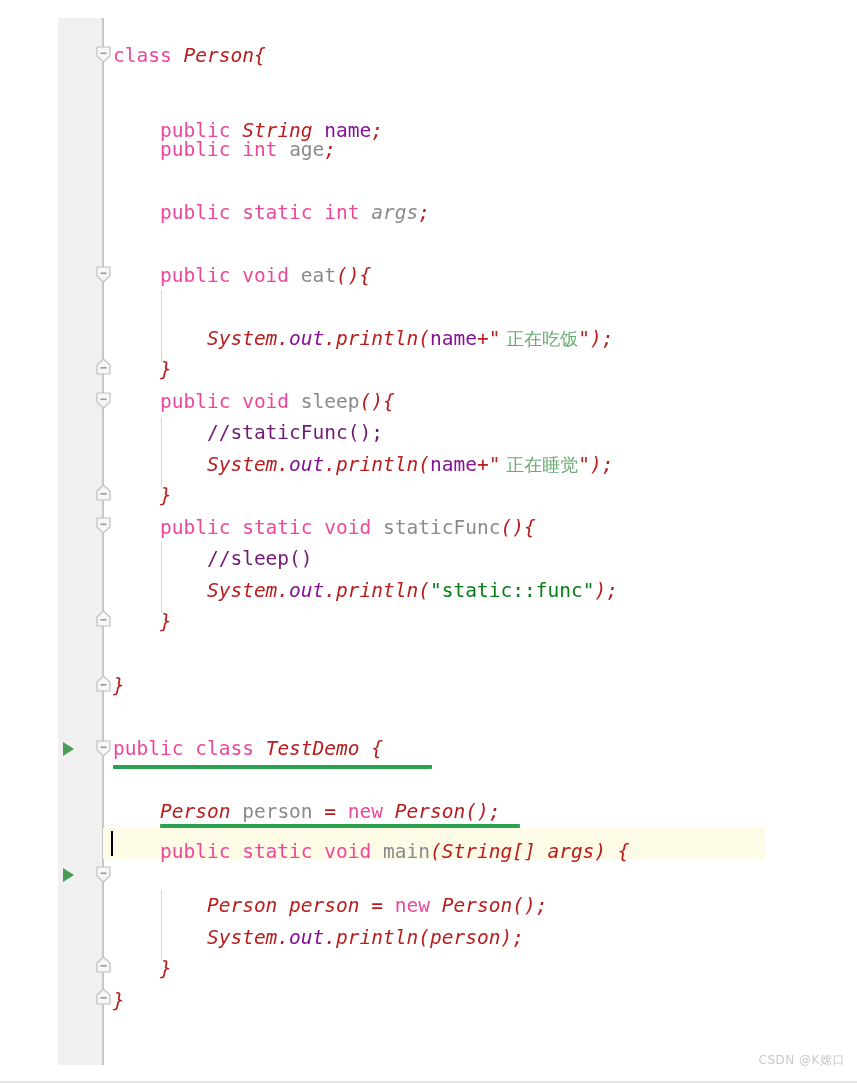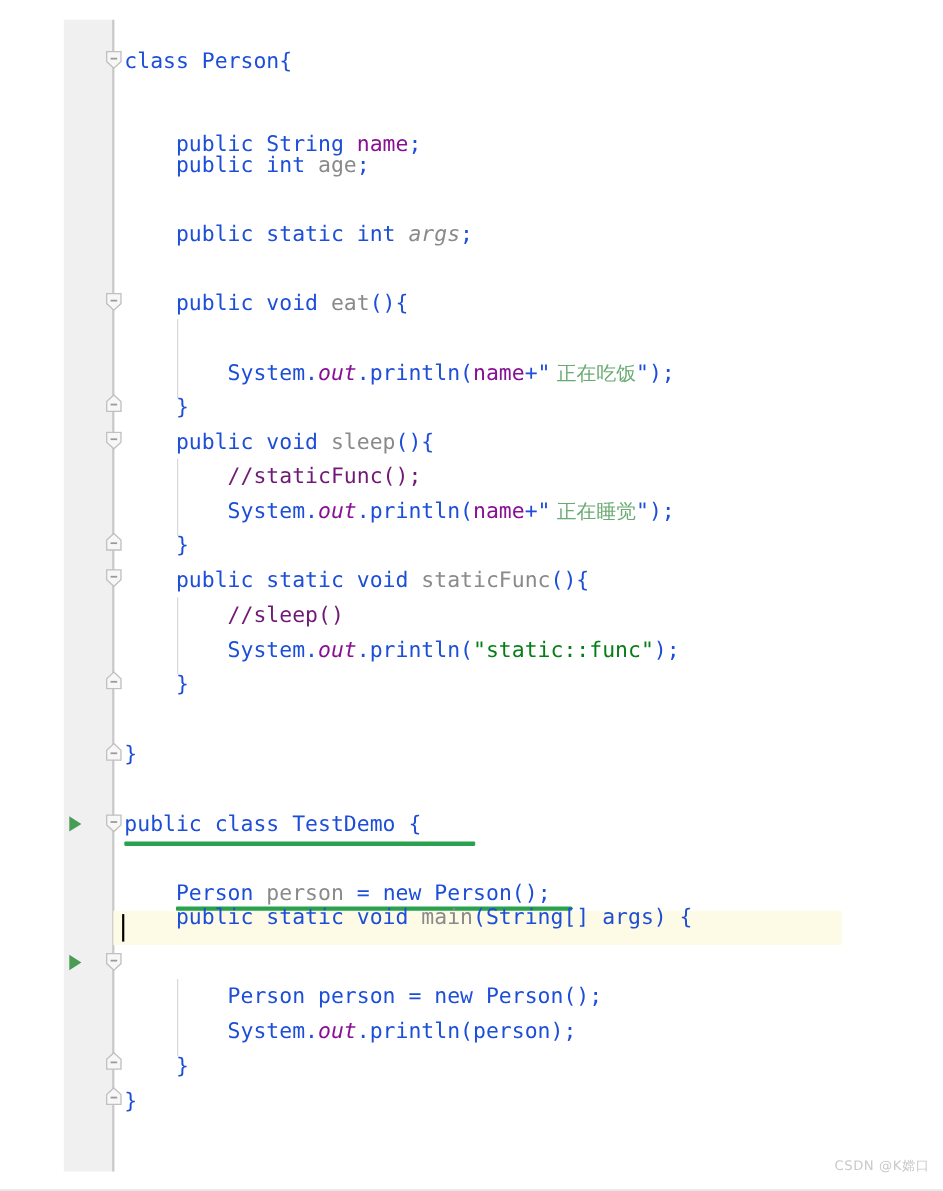--- a/index.html
+++ b/index.html
@@ -101,22 +101,22 @@
 
   
   .green-bar {
     position: absolute;
     height: 4px;
     background: #2aa14f;
     border-radius: 1px;
   }
 
   
-  .kw      { color: #1d4ed8; }
-  .plain   { color: #1d4ed8; }
+  .kw      { color: #ec4899; }
+  .plain   { color: #b91c1c; font-style: italic; }
   .field   { color: #871094; }
   .statfld { color: #871094; font-style: italic; }
   .gray    { color: #8a8a8a; }
   .grayi   { color: #8a8a8a; font-style: italic; }
   .str     { color: #067d17; }
   .comment { color: #701a75; }
   .cjk     { color: #6aab73; font-family: "DejaVu Sans", sans-serif; font-size: 18px; }
 
   
   .watermark {
@@ -264,21 +264,21 @@
   <div class="line" style="top:575px;"><span class="plain">        System.</span><span class="statfld">out</span><span class="plain">.println(</span><span class="str">"static::func"</span><span class="plain">);</span></div>
 
   <div class="line" style="top:606px;"><span class="plain">    }</span></div>
 
   <div class="line" style="top:670px;"><span class="plain">}</span></div>
 
   <div class="line" style="top:733px;"><span class="kw">public class</span> <span class="plain">TestDemo {</span></div>
 
   <div class="line" style="top:796px;"><span class="plain">    Person</span> <span class="gray">person</span> <span class="plain">=</span> <span class="kw">new</span> <span class="plain">Person();</span></div>
 
-  <div class="line" style="top:818px;"><span class="kw">    public static void</span> <span class="gray">main</span><span class="plain">(String[] args) {</span></div>
+  <div class="line" style="top:836px;"><span class="kw">    public static void</span> <span class="gray">main</span><span class="plain">(String[] args) {</span></div>
 
   <div class="line" style="top:890px;"><span class="plain">        Person person =</span> <span class="kw">new</span> <span class="plain">Person();</span></div>
 
   <div class="line" style="top:922px;"><span class="plain">        System.</span><span class="statfld">out</span><span class="plain">.println(person);</span></div>
 
   <div class="line" style="top:953px;"><span class="plain">    }</span></div>
 
   <div class="line" style="top:985px;"><span class="plain">}</span></div>
 
   <div class="watermark">CSDN @K嫦口</div>

